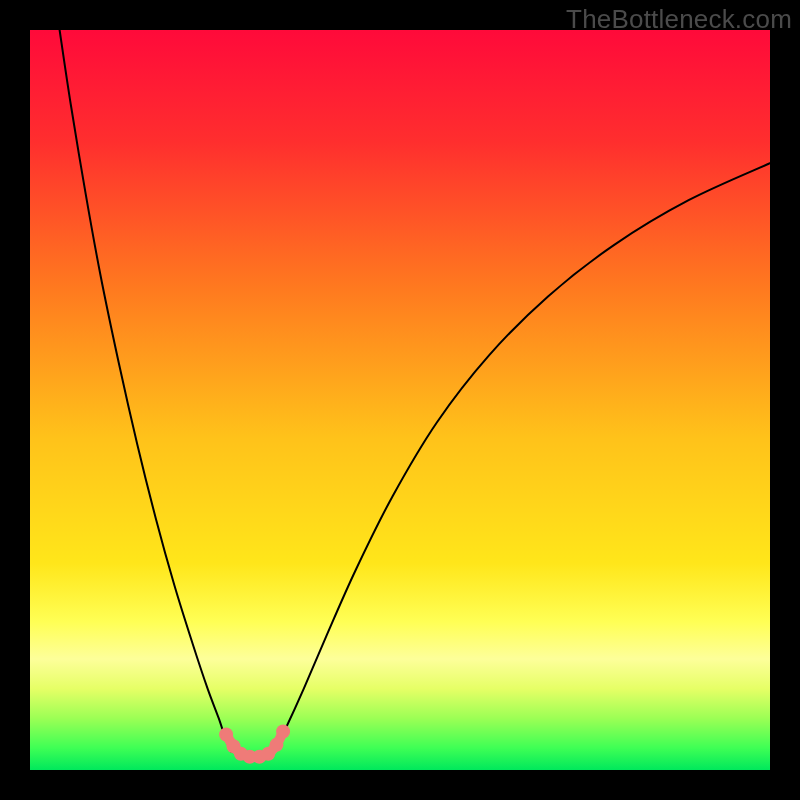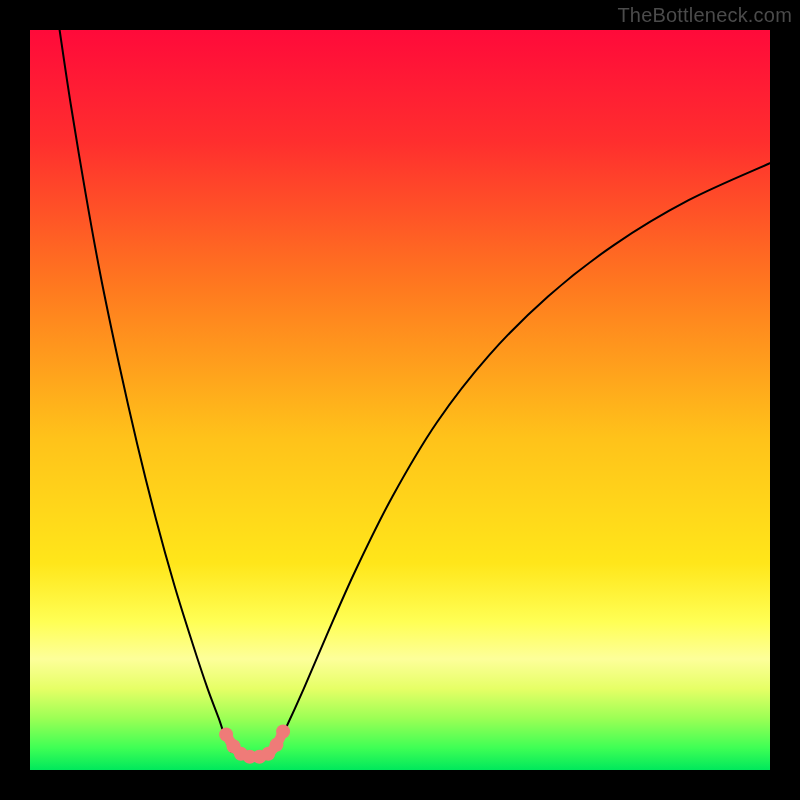--- a/index.html
+++ b/index.html
@@ -24,21 +24,21 @@
     left: 30px;
     top: 30px;
     width: 740px;
     height: 740px;
     
   }
   .watermark {
     position: absolute;
     top: 4px;
     right: 8px;
-    font-size: 20px;
+    font-size: 26px;
     font-weight: 500;
     color: #4b4b4b;
     letter-spacing: 0.2px;
     text-align: center;
   }
   svg {
     display: block;
   }
 </style>
 </head>

